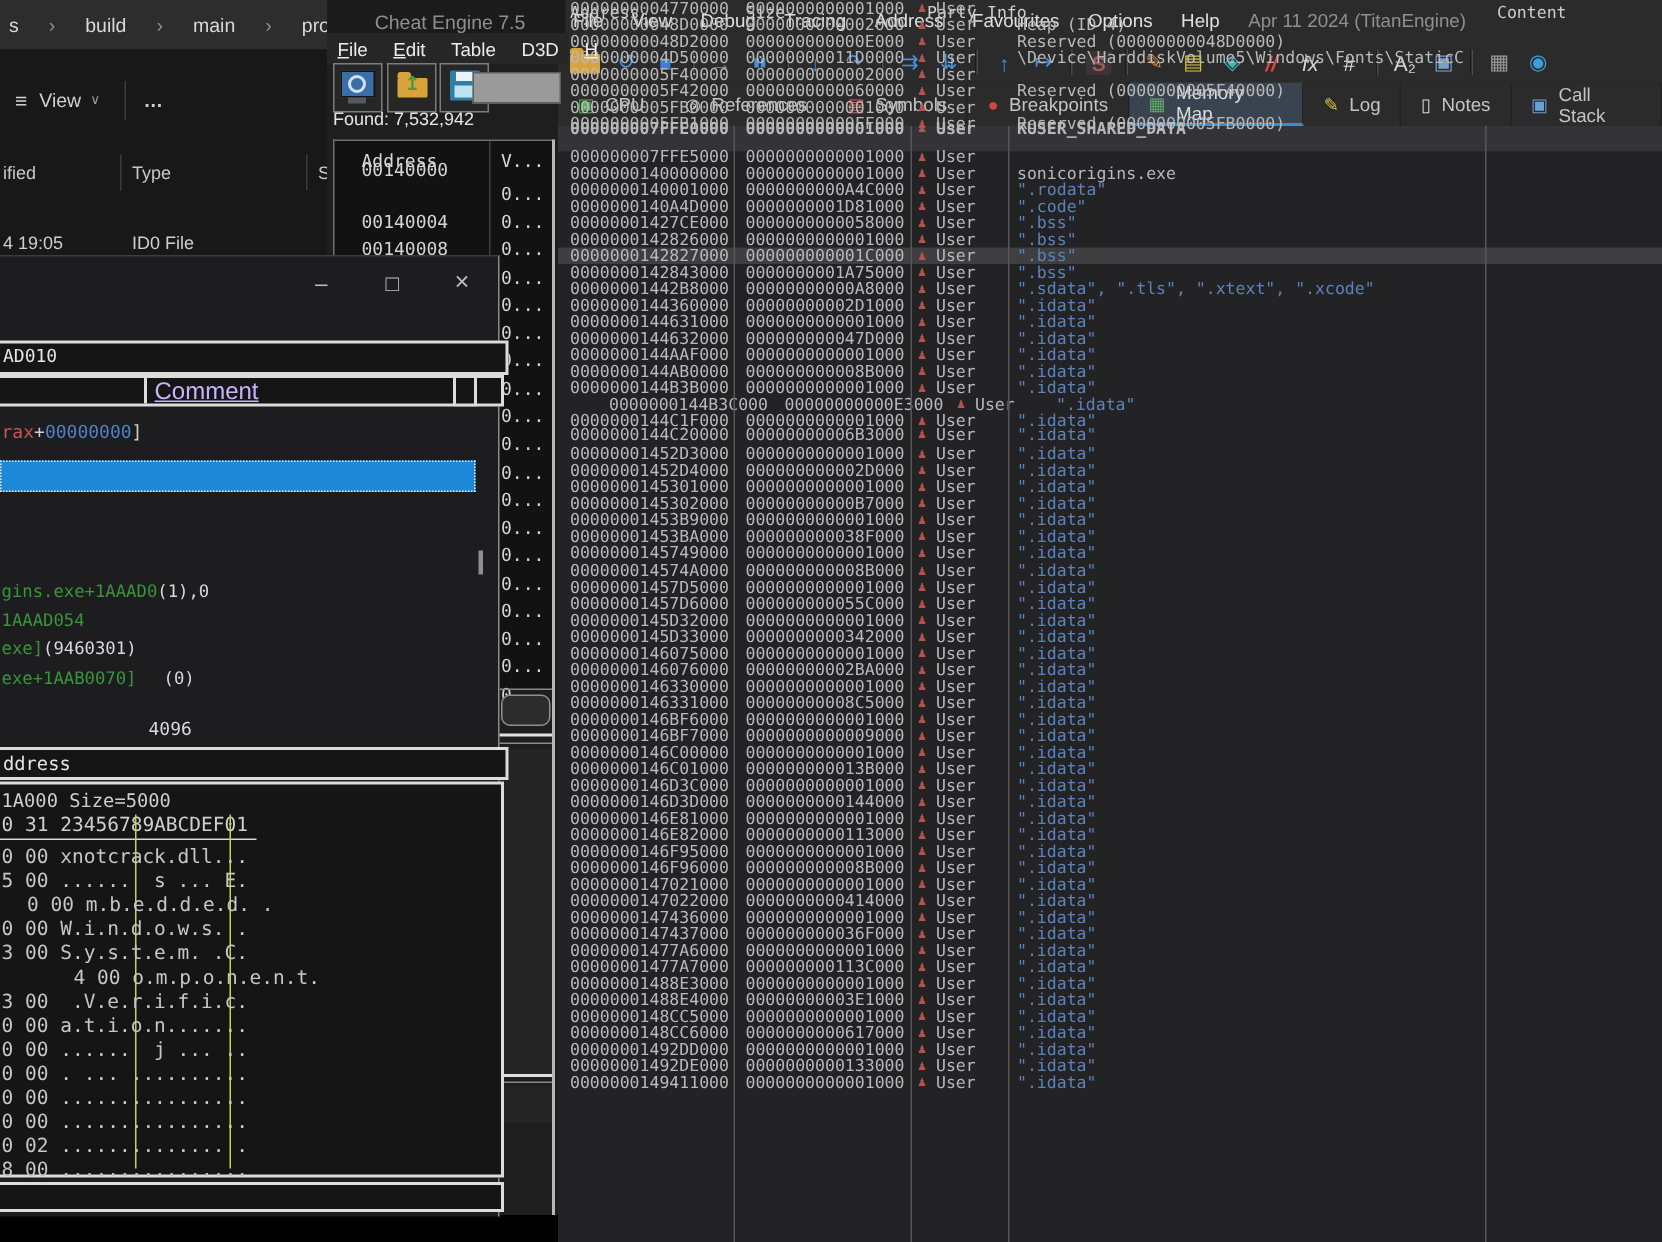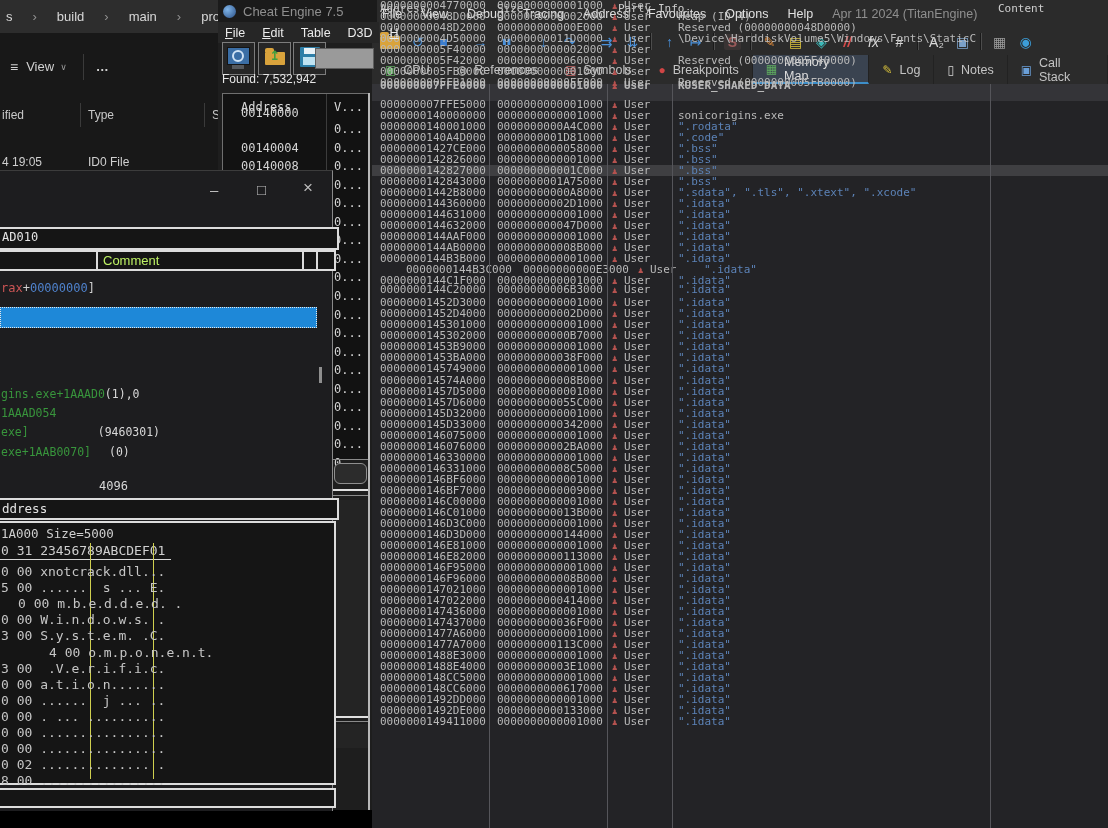--- a/index.html
+++ b/index.html
@@ -13,21 +13,21 @@
   #explorer{left:0;top:0;width:658px;height:172px;background:#181818;}
   #crumbbar{left:0;top:0;width:658px;height:33px;background:#2d2d2d;display:flex;align-items:center;gap:20px;padding-left:6px;color:#d8d8d8;font-size:13px;}
   .crumb-sep{color:#909090;font-size:13px;}
   #cmdbar{left:0;top:33px;width:658px;height:67px;background:#181818;display:flex;align-items:center;color:#d0d0d0;font-size:13px;}
   #listhead{left:0;top:100px;width:658px;height:30px;color:#c8c8c8;font-size:12px;}
   .vdiv{width:1px;background:#3a3a3a;}
   #filerow{left:0;top:155px;width:658px;height:20px;color:#cfcfcf;font-size:12px;}
 
   
   #ce{left:218px;top:0;width:154px;height:810px;background:#1e1e1e;z-index:2;}
-  #ce-title{left:0;top:0;width:154px;height:22px;background:#1b1b1b;display:flex;align-items:center;gap:7px;padding-left:5px;color:#8f8f8f;font-size:13px;}
+  #ce-title{left:0;top:0;width:154px;height:22px;background:#1b1b1b;display:flex;align-items:center;gap:7px;padding-left:5px;color:#8f8f8f;font-size:13px;flex-direction:column;}
   #ce-logo{width:13px;height:13px;border-radius:50%;background:radial-gradient(circle at 35% 35%,#7fb4e8,#2a4f86);}
   #ce-menu{left:0;top:22px;width:154px;height:21px;background:#262626;display:flex;align-items:center;gap:17px;padding-left:7px;color:#ececec;font-size:12.5px;}
   #ce-menu u{text-decoration:underline;}
   .ce-btn{position:absolute;top:42px;width:31px;height:31px;background:#262626;border:1px solid #7c7c7c;}
   .ce-btn .scr{position:absolute;left:4px;top:4px;width:21px;height:16px;background:#3b6ea5;border:1px solid #141414;}
   .ce-btn .lens{position:absolute;left:9px;top:7px;width:8px;height:8px;border:2px solid #cfe2f4;border-radius:50%;}
   .ce-btn .base{position:absolute;left:9px;top:22px;width:12px;height:4px;background:#55585c;}
   .folder{position:relative;width:20px;height:13px;background:#d9a33c;border-radius:1px;margin:9px auto 0;}
   .folder:before{content:"";position:absolute;top:-4px;left:0;width:9px;height:4px;background:#d9a33c;border-radius:2px 2px 0 0;}
   .folder .up{position:absolute;left:5px;top:-4px;color:#3f9e3f;font-size:13px;font-weight:bold;}
@@ -48,21 +48,21 @@
   #ce-panel1{left:114px;top:500px;width:36px;height:216px;background:#242424;}
   #ce-panel2{left:114px;top:724px;width:36px;height:24px;background:#242424;}
 
   
   #viewer{left:0;top:170px;width:332px;height:640px;background:#1d1d1f;z-index:3;border-top:1px solid #3c3c3c;border-right:1px solid #8a8a8a;}
   .winbtn{position:absolute;top:10px;color:#bdbdbd;font-size:15px;}
   .wbox{position:absolute;left:-3px;width:335px;border:2px solid #dcdcdc;background:#151515;}
   #v-addrbox{top:56px;height:18px;color:#e4e4e4;font-size:12px;padding:1px 0 0 3px;}
   #v-comment{top:79px;height:17px;}
   #v-comment .cdiv{position:absolute;left:97px;top:0;width:2px;height:17px;background:#dcdcdc;}
-  #v-comment .lbl{position:absolute;left:104px;top:1px;color:#bef264;font-size:13px;}
+  #v-comment .lbl{position:absolute;left:104px;top:1px;color:#c4b5fd;font-size:16px;text-decoration:underline;}
   #v-comment .endbox{position:absolute;left:303px;top:-2px;width:12px;height:17px;border:2px solid #dcdcdc;background:#151515;}
   #v-operand{position:absolute;left:1px;top:110px;font-size:12px;}
   #v-bluebar{position:absolute;left:0;top:136px;width:315px;height:19px;background:#1e88d8;border:1px dotted #e8e8e8;}
   .dis-line{position:absolute;left:1px;font-size:11.5px;}
   .dis-g{color:#38953c;}
   .dis-w{color:#d8d8d8;}
   #v-4096{position:absolute;left:99px;top:308px;color:#d8d8d8;font-size:12px;}
   .vthumb{position:absolute;left:319px;width:3px;background:#8f8f8f;}
   #v-ddress{top:327px;height:17px;color:#e4e4e4;font-size:12.5px;padding:1px 0 0 3px;}
   #v-hexpanel{top:350px;height:260px;}
@@ -215,21 +215,21 @@
       <span class="lbl">Comment</span>
       <div class="endbox"></div>
     </div>
 
     <div id="v-operand" class="mono nosel"><span style="color:#cc5555">rax</span><span style="color:#cfcfcf">+</span><span style="color:#4f82cc">00000000</span><span style="color:#cfcfcf">]</span></div>
 
     <div id="v-bluebar"></div>
     <div id="v-disasm">
         <div class="dis-line mono nosel" style="top: 216px;"><span class="dis-g">gins.exe+1AAAD0</span><span class="dis-w" style="margin-left: 0px;">(1),0</span></div>
         <div class="dis-line mono nosel" style="top: 235px;"><span class="dis-g">1AAAD054</span></div>
-        <div class="dis-line mono nosel" style="top: 254px;"><span class="dis-g">exe]</span><span class="dis-w" style="margin-left: 69px;">(9460301)</span></div>
+        <div class="dis-line mono nosel" style="top: 254px;"><span class="dis-g">exe]</span><span class="dis-w" style="">(9460301)</span></div>
         <div class="dis-line mono nosel" style="top: 274px;"><span class="dis-g">exe+1AAB0070]</span><span class="dis-w" style="margin-left: 18px;">(0)</span></div>
       </div>
     <div id="v-4096" class="mono">4096</div>
     <div class="vthumb" style="top:196px;height:16px"></div>
     <div class="vthumb" style="top:475px;height:26px"></div>
 
     <div id="v-ddress" class="wbox mono">ddress</div>
 
     <div id="v-hexpanel" class="wbox">
       <div id="hex-title" class="mono nosel">1A000 Size=5000</div>

